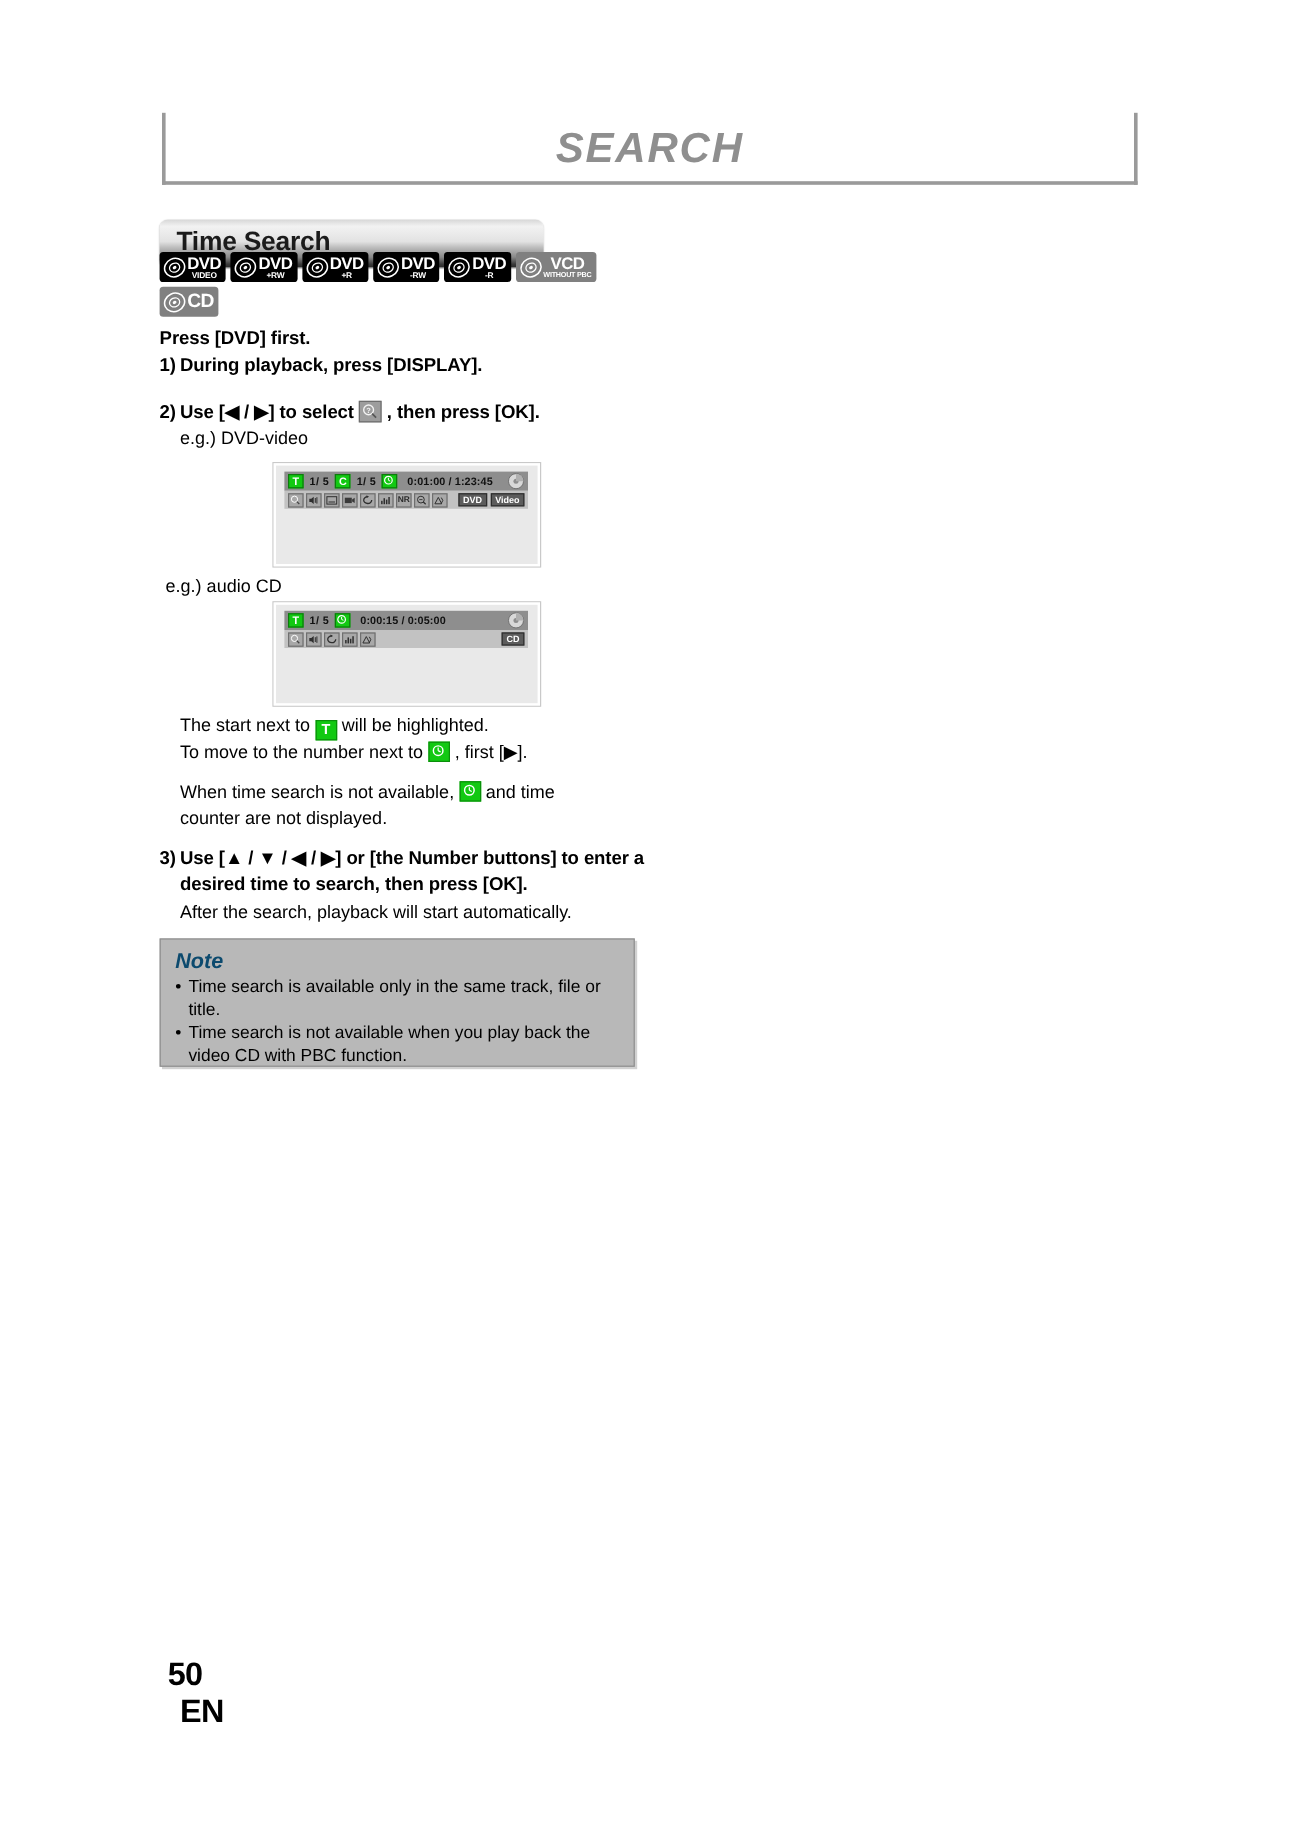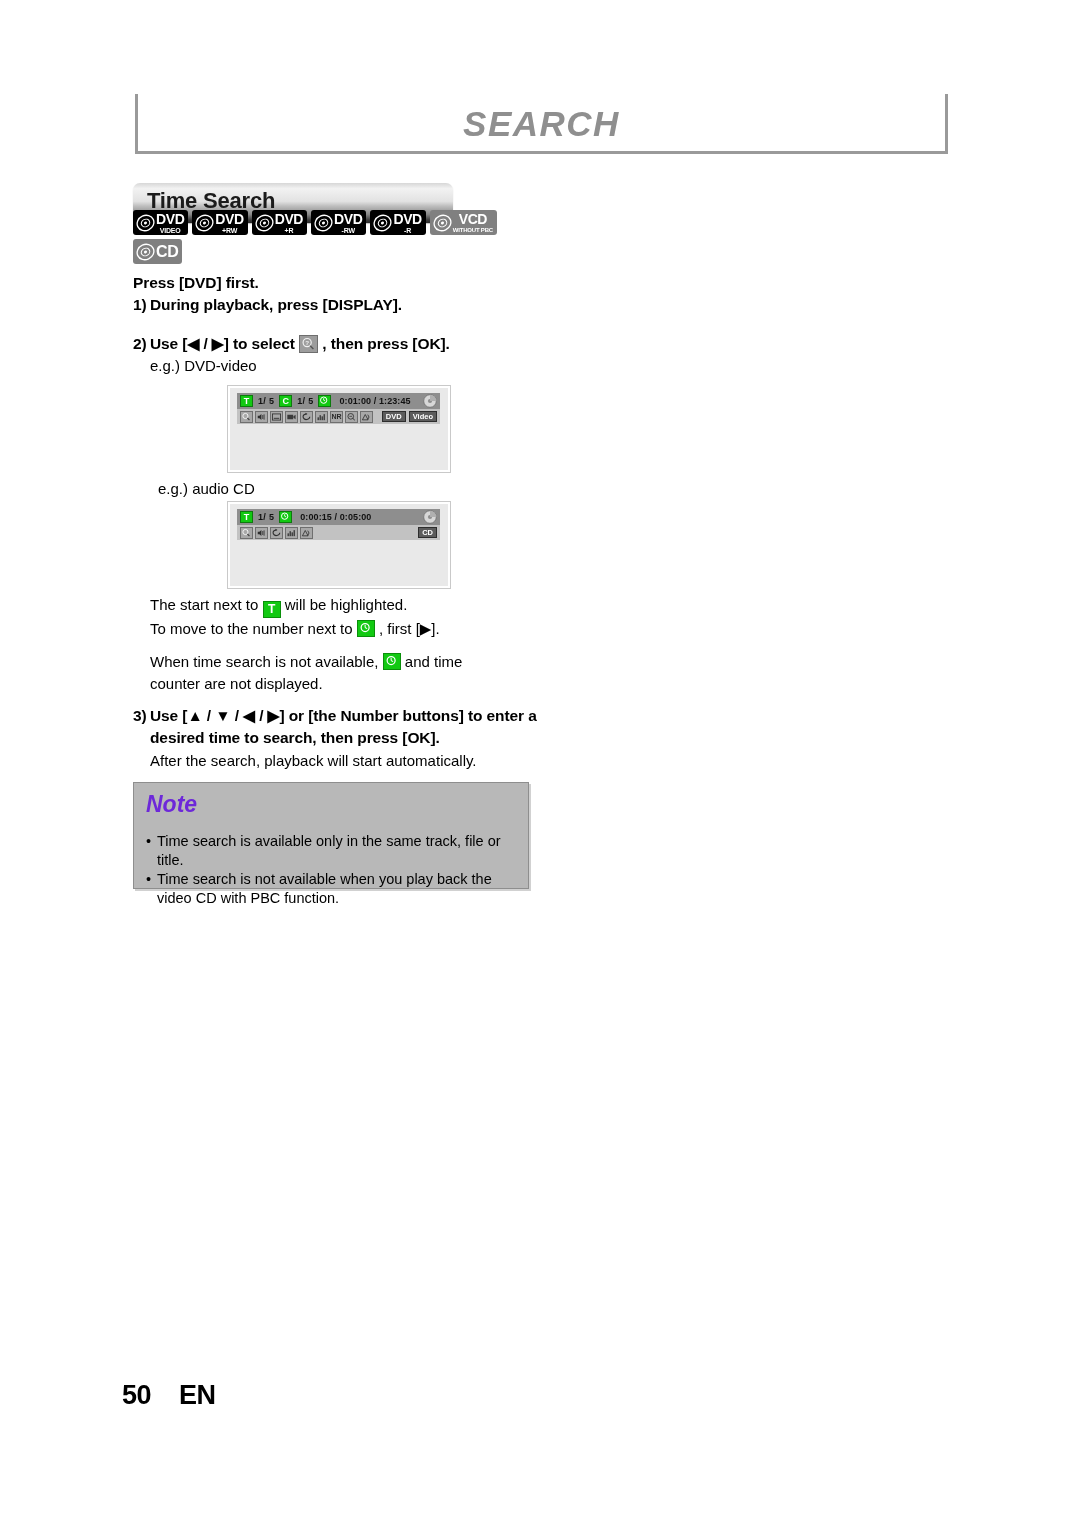--- a/index.html
+++ b/index.html
@@ -293,41 +293,42 @@
     top: 782px;
     width: 396px;
     height: 107px;
     background: #b8b8b8;
     border: 1px solid #8e8e8e;
     box-sizing: border-box;
     box-shadow: 2px 2px 0 rgba(0,0,0,.18);
     padding: 8px 11px 0 12px;
   }
   .note-title {
-    font-size: 23px;
+    font-size: 18px;
     font-weight: bold;
     font-style: italic;
-    color: #6d28d9;
-    margin-bottom: 14px;
+    color: #0c4a6e;
+    margin-bottom: 2px;
   }
   .note-item {
     display: flex;
     font-size: 14.5px;
     line-height: 1.32;
     color: #000000;
   }
   .note-bullet { flex: none; width: 11px; }
 
   
   .footer {
     position: absolute;
     left: 122px;
     top: 1380px;
     display: flex;
-    align-items: flex-start;
+    align-items: center;
+    flex-direction: column;
   }
   .footer-page {
     font-size: 27px;
     font-weight: bold;
     letter-spacing: -.5px;
   }
   .footer-lang {
     font-size: 27px;
     font-weight: bold;
     margin-left: 28px;
@@ -536,21 +537,21 @@
         <path d="M8 3.2 Q11 6 8 9" fill="none" stroke="#2f2f2f" stroke-width="1"></path>
       </svg>
     </span>
     <span class="osd-tags">
       <span class="osd-tag">DVD</span>
       <span class="osd-tag">Video</span>
     </span>
   </div>
 </div>
 
-<div class="plain" style="position:absolute; left:158px; top:478px;">e.g.) audio CD</div>
+<div class="plain" style="position:absolute; left:138px; top:478px;">e.g.) audio CD</div>
 
 <div class="osd-panel cd">
 
   <div class="osd-bar top">
     <span class="osd-chip">T</span>
     <span class="osd-num">1/  5</span>
     <span class="osd-chip">
       <svg viewBox="0 0 13 12" width="11" height="10">
         <circle cx="5.5" cy="5" r="3.8" fill="none" stroke="#ffffff" stroke-width="1.2"></circle>
         <line x1="5.5" y1="5" x2="5.5" y2="2.6" stroke="#ffffff" stroke-width="1"></line>

